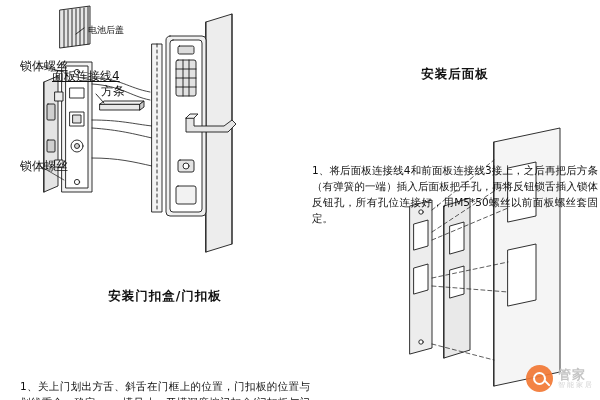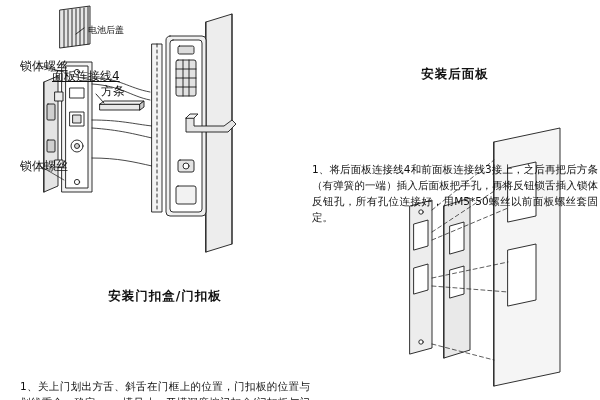--- a/index.html
+++ b/index.html
@@ -35,29 +35,28 @@
   #panel-top {
     left: 300px;
     top: 28px;
     width: 286px;
   }
   #panel-top .title {
     font-size: 12.5px;
     font-weight: bold;
     text-align: center;
     letter-spacing: 1px;
-    margin-bottom: 7px;
   }
   #panel-top .body {
     font-size: 10.5px;
     line-height: 1.55;
     text-align: justify;
   }
   #panel-top .body p {
-    margin: 0 0 3px 0;
+    margin: 8px 0 3px 0;
   }
   
   #panel-bottom {
     left: 8px;
     top: 250px;
     width: 290px;
   }
   #panel-bottom .title {
     font-size: 12.5px;
     font-weight: bold;
@@ -296,14 +295,21 @@
   </div>
 
   <div class="txt" id="panel-bottom">
     <div class="title">安装门扣盒/门扣板</div>
     <div class="body">
       <p>1、关上门划出方舌、斜舌在门框上的位置，门扣板的位置与划线重合，确定open槽尺寸。开槽深度按门扣盒/门扣板与门板平面相平。</p>
       
     </div>
   </div>
 
+  <div id="watermark">
+    <div class="wm-circle"></div>
+    <div class="wm-text">
+      <span class="wm-main">管家</span>
+      <span class="wm-sub">智能家居</span>
+    </div>
+  </div>
 
 </div>
 
 </body></html>

